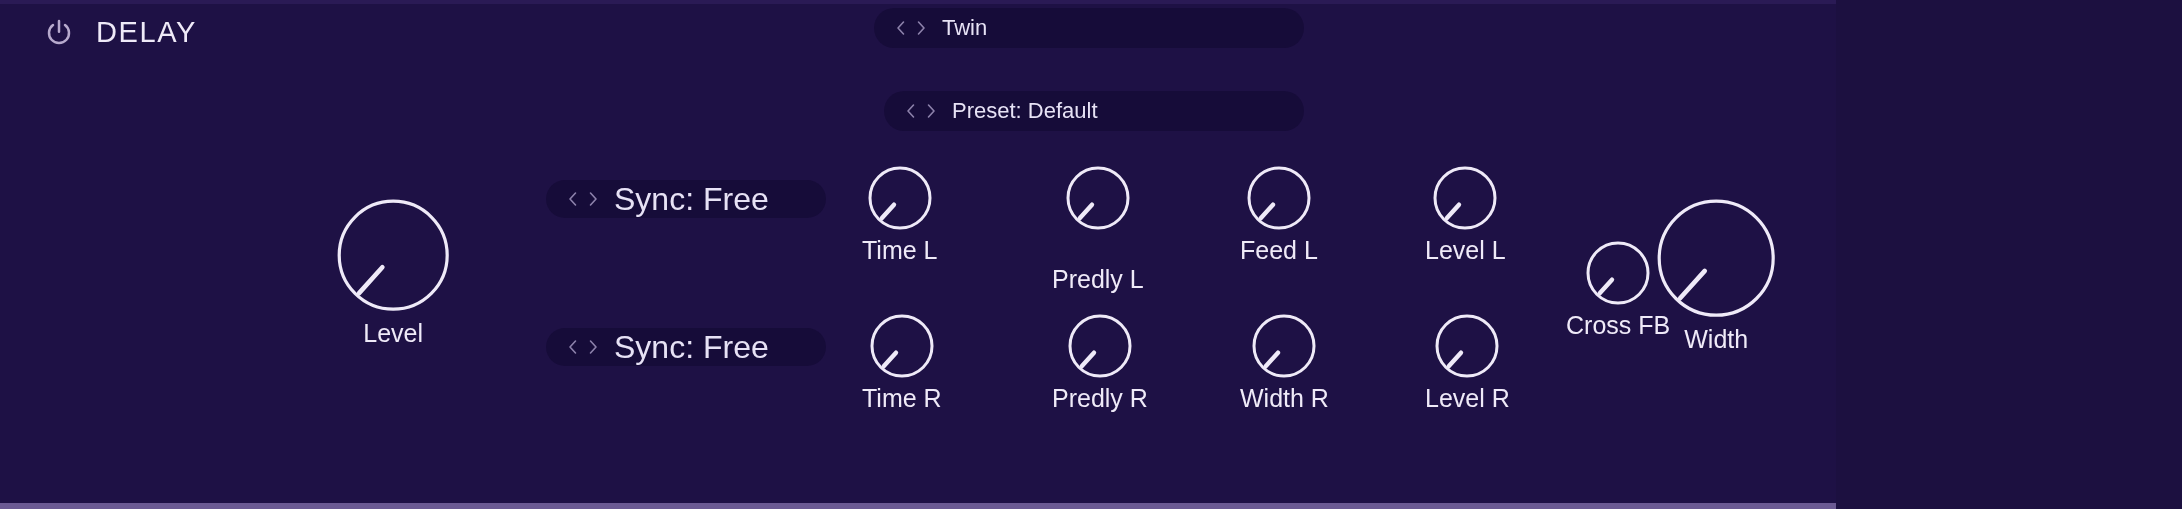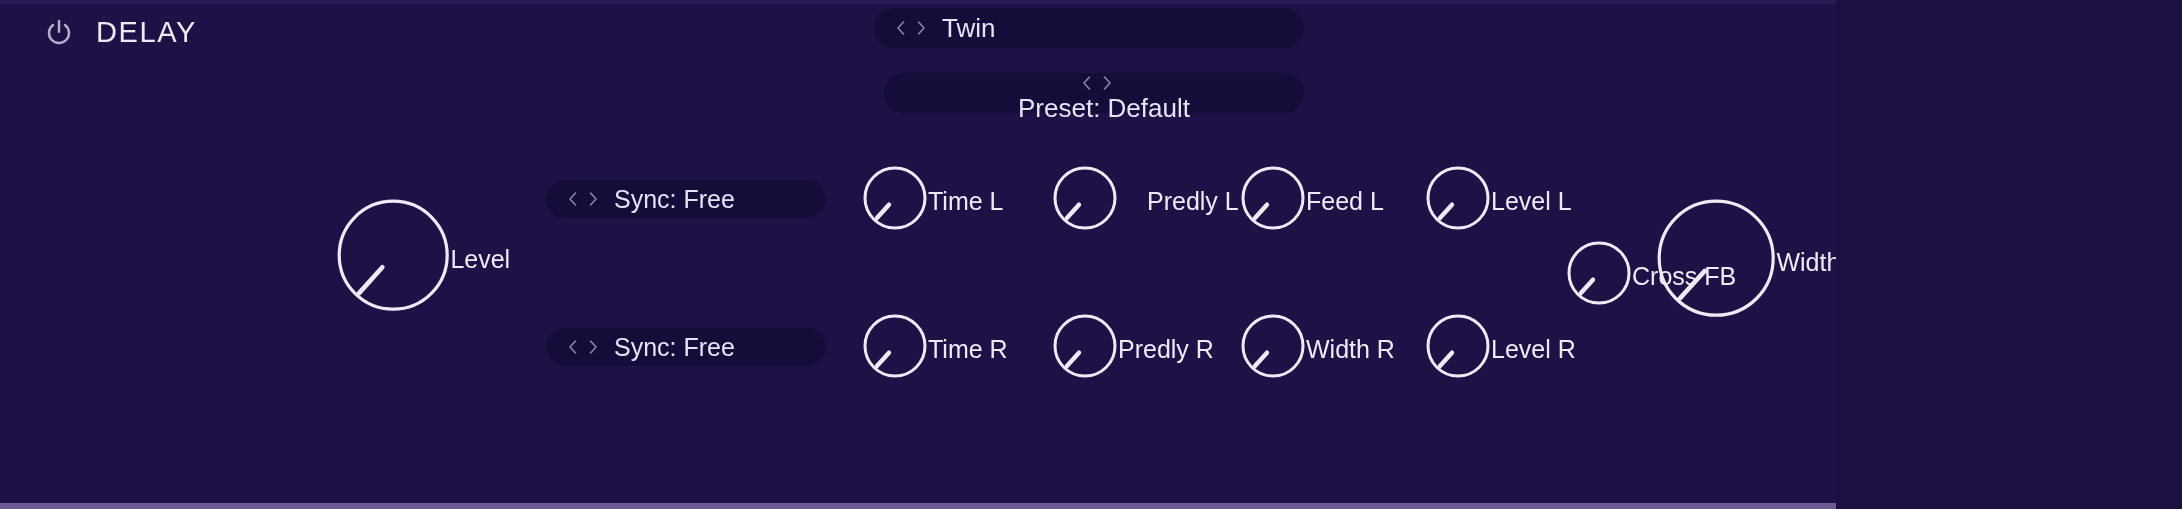--- a/index.html
+++ b/index.html
@@ -77,37 +77,37 @@
     gap: 6px;
     flex: 0 0 auto;
     margin-right: 14px;
   }
   .pill .arrow {
     width: 14px; height: 20px;
     display: block;
   }
   .pill .pill-label {
     color: #e7e2f5;
-    font-size: 26px;
+    font-size: 22px;
     font-weight: 400;
   }
 
   #pill-twin   { left: 874px; top: 8px;  width: 430px; }
-  #pill-preset { left: 884px; top: 73px; width: 420px; flex-direction: column; }
+  #pill-preset { left: 884px; top: 91px; width: 420px; }
   #pill-sync-l { left: 546px; top: 180px; width: 280px; height: 38px; }
   #pill-sync-r { left: 546px; top: 328px; width: 280px; height: 38px; }
 
   #pill-sync-l .pill-label,
-  #pill-sync-r .pill-label { font-size: 25px; }
+  #pill-sync-r .pill-label { font-size: 32px; }
 
   
   .knob {
     position: absolute;
     display: flex;
-    flex-direction: row;
+    flex-direction: column;
     align-items: center;
   }
   .knob-dial { display: block; }
   .knob-label {
     margin-top: 8px;
     color: #efeaf8;
     font-size: 25px;
     white-space: nowrap;
     text-align: center;
     line-height: 1.05;

